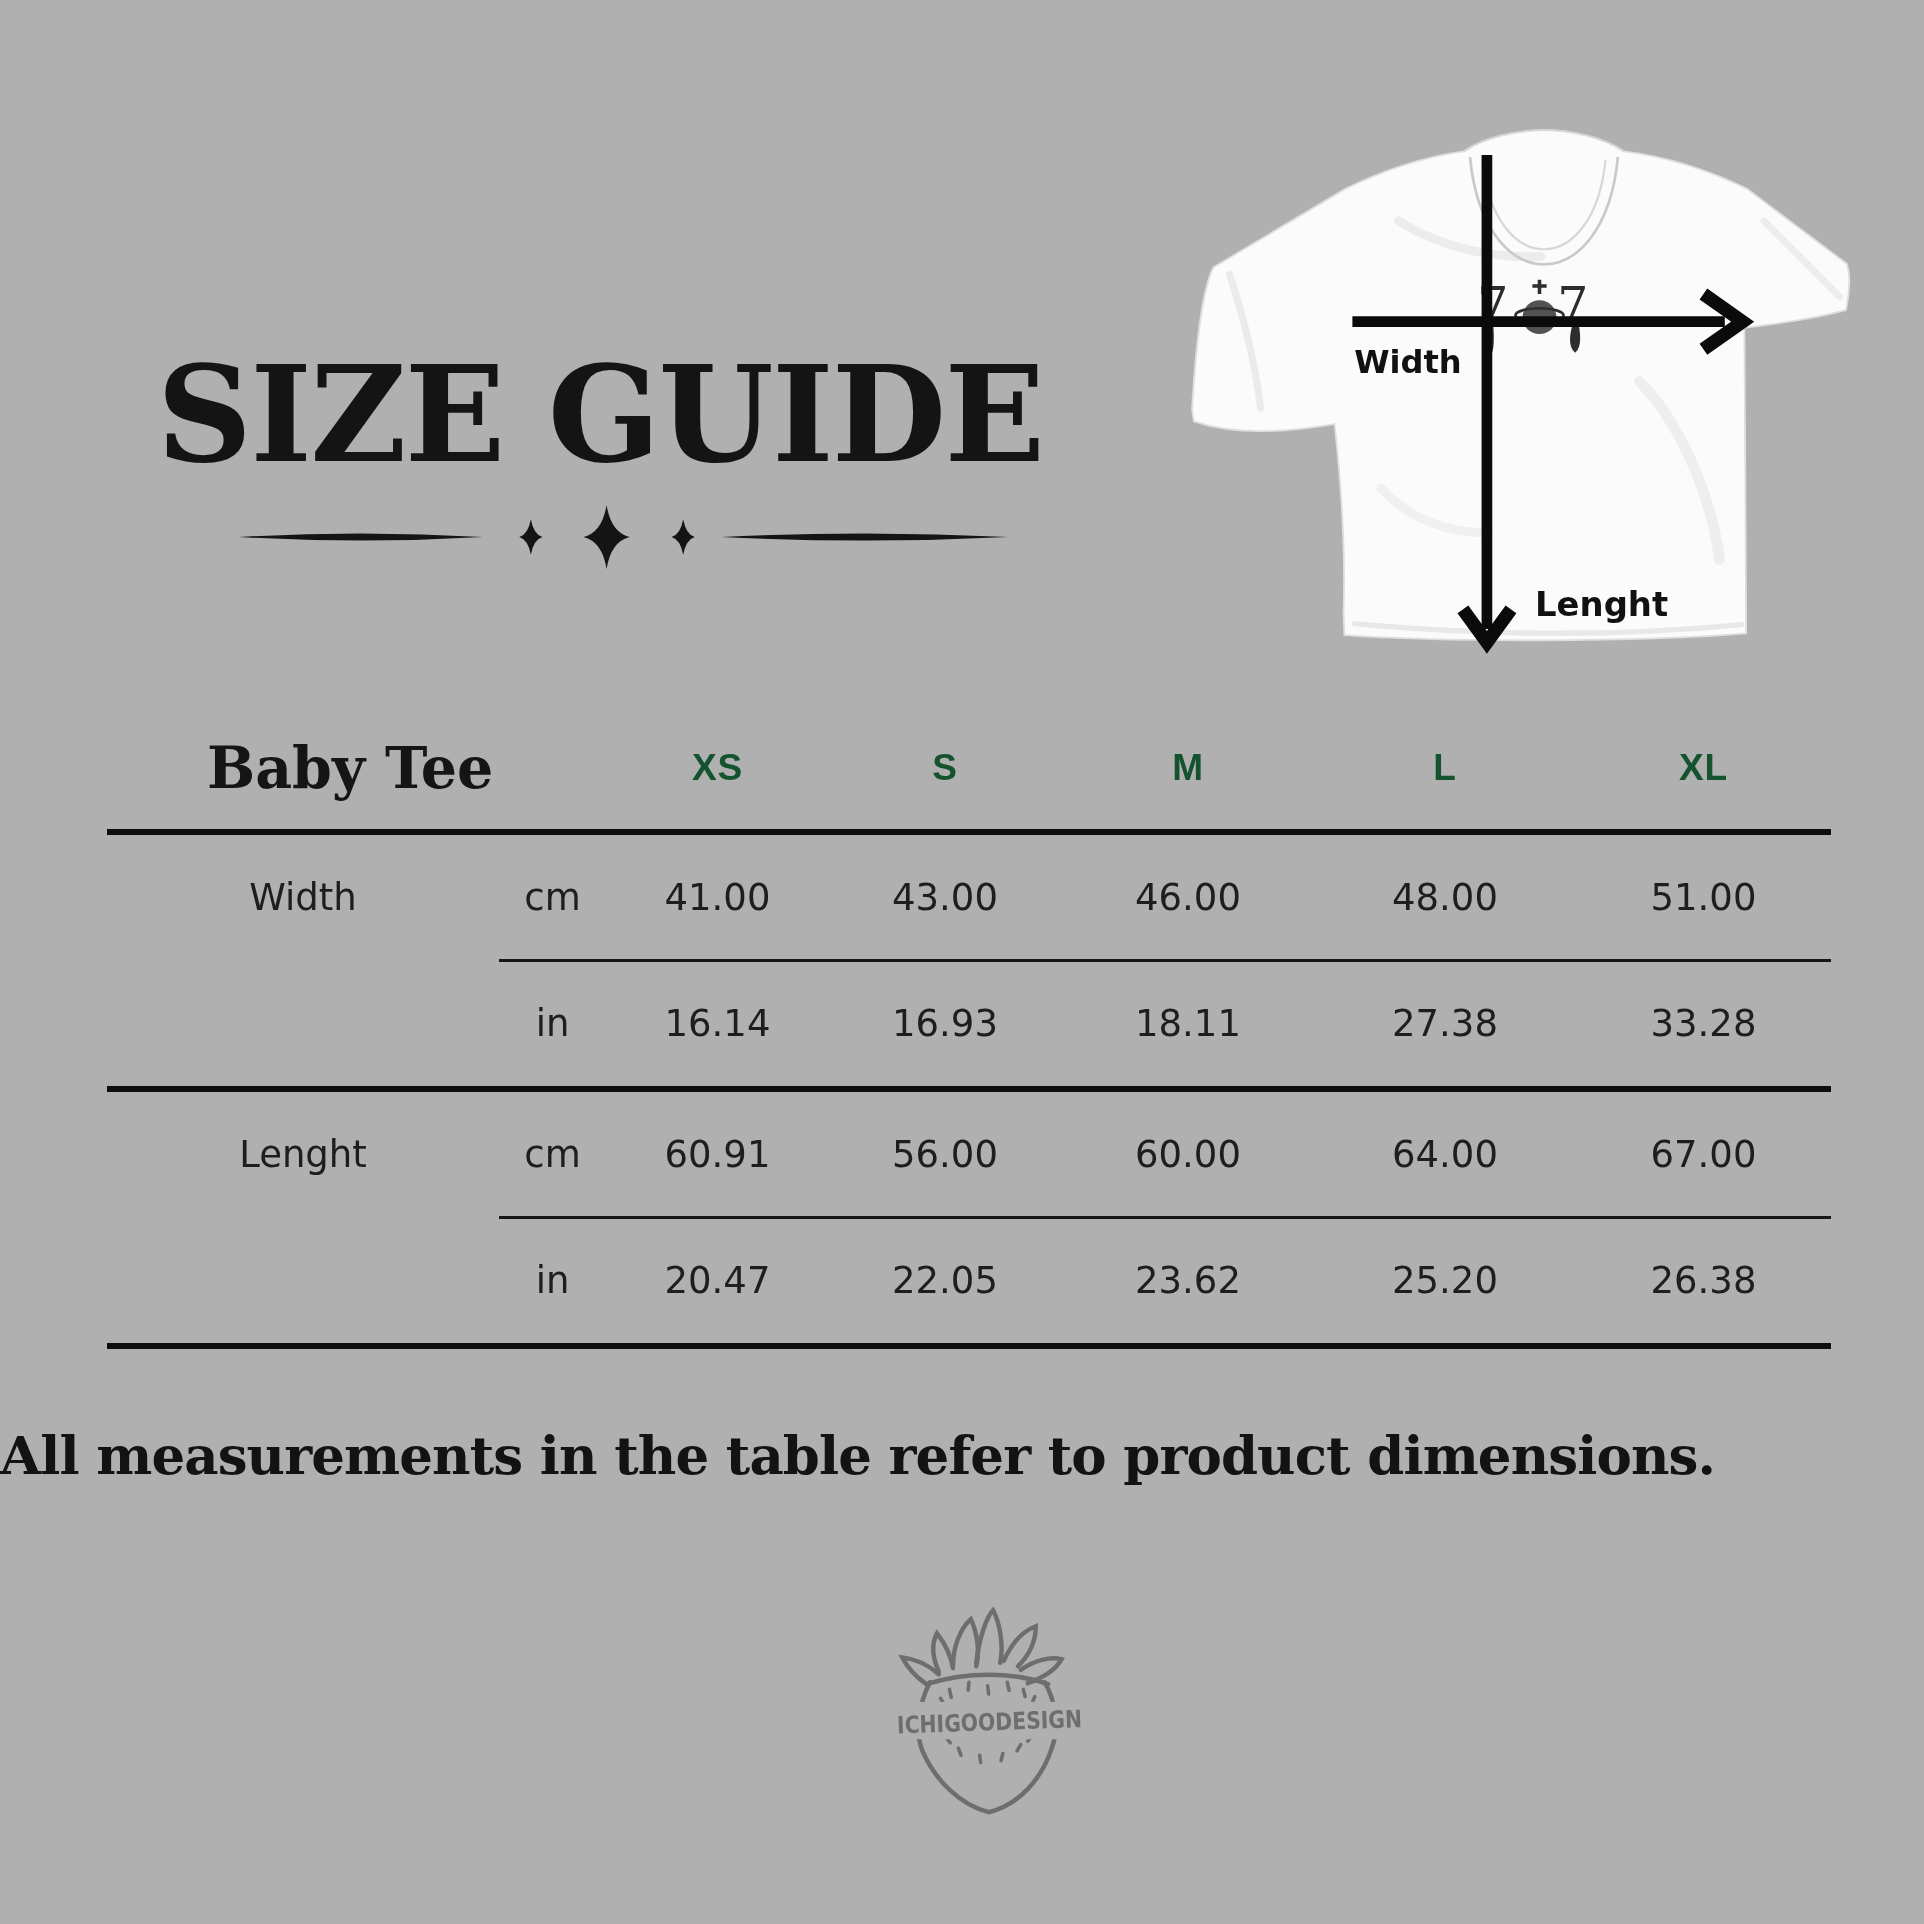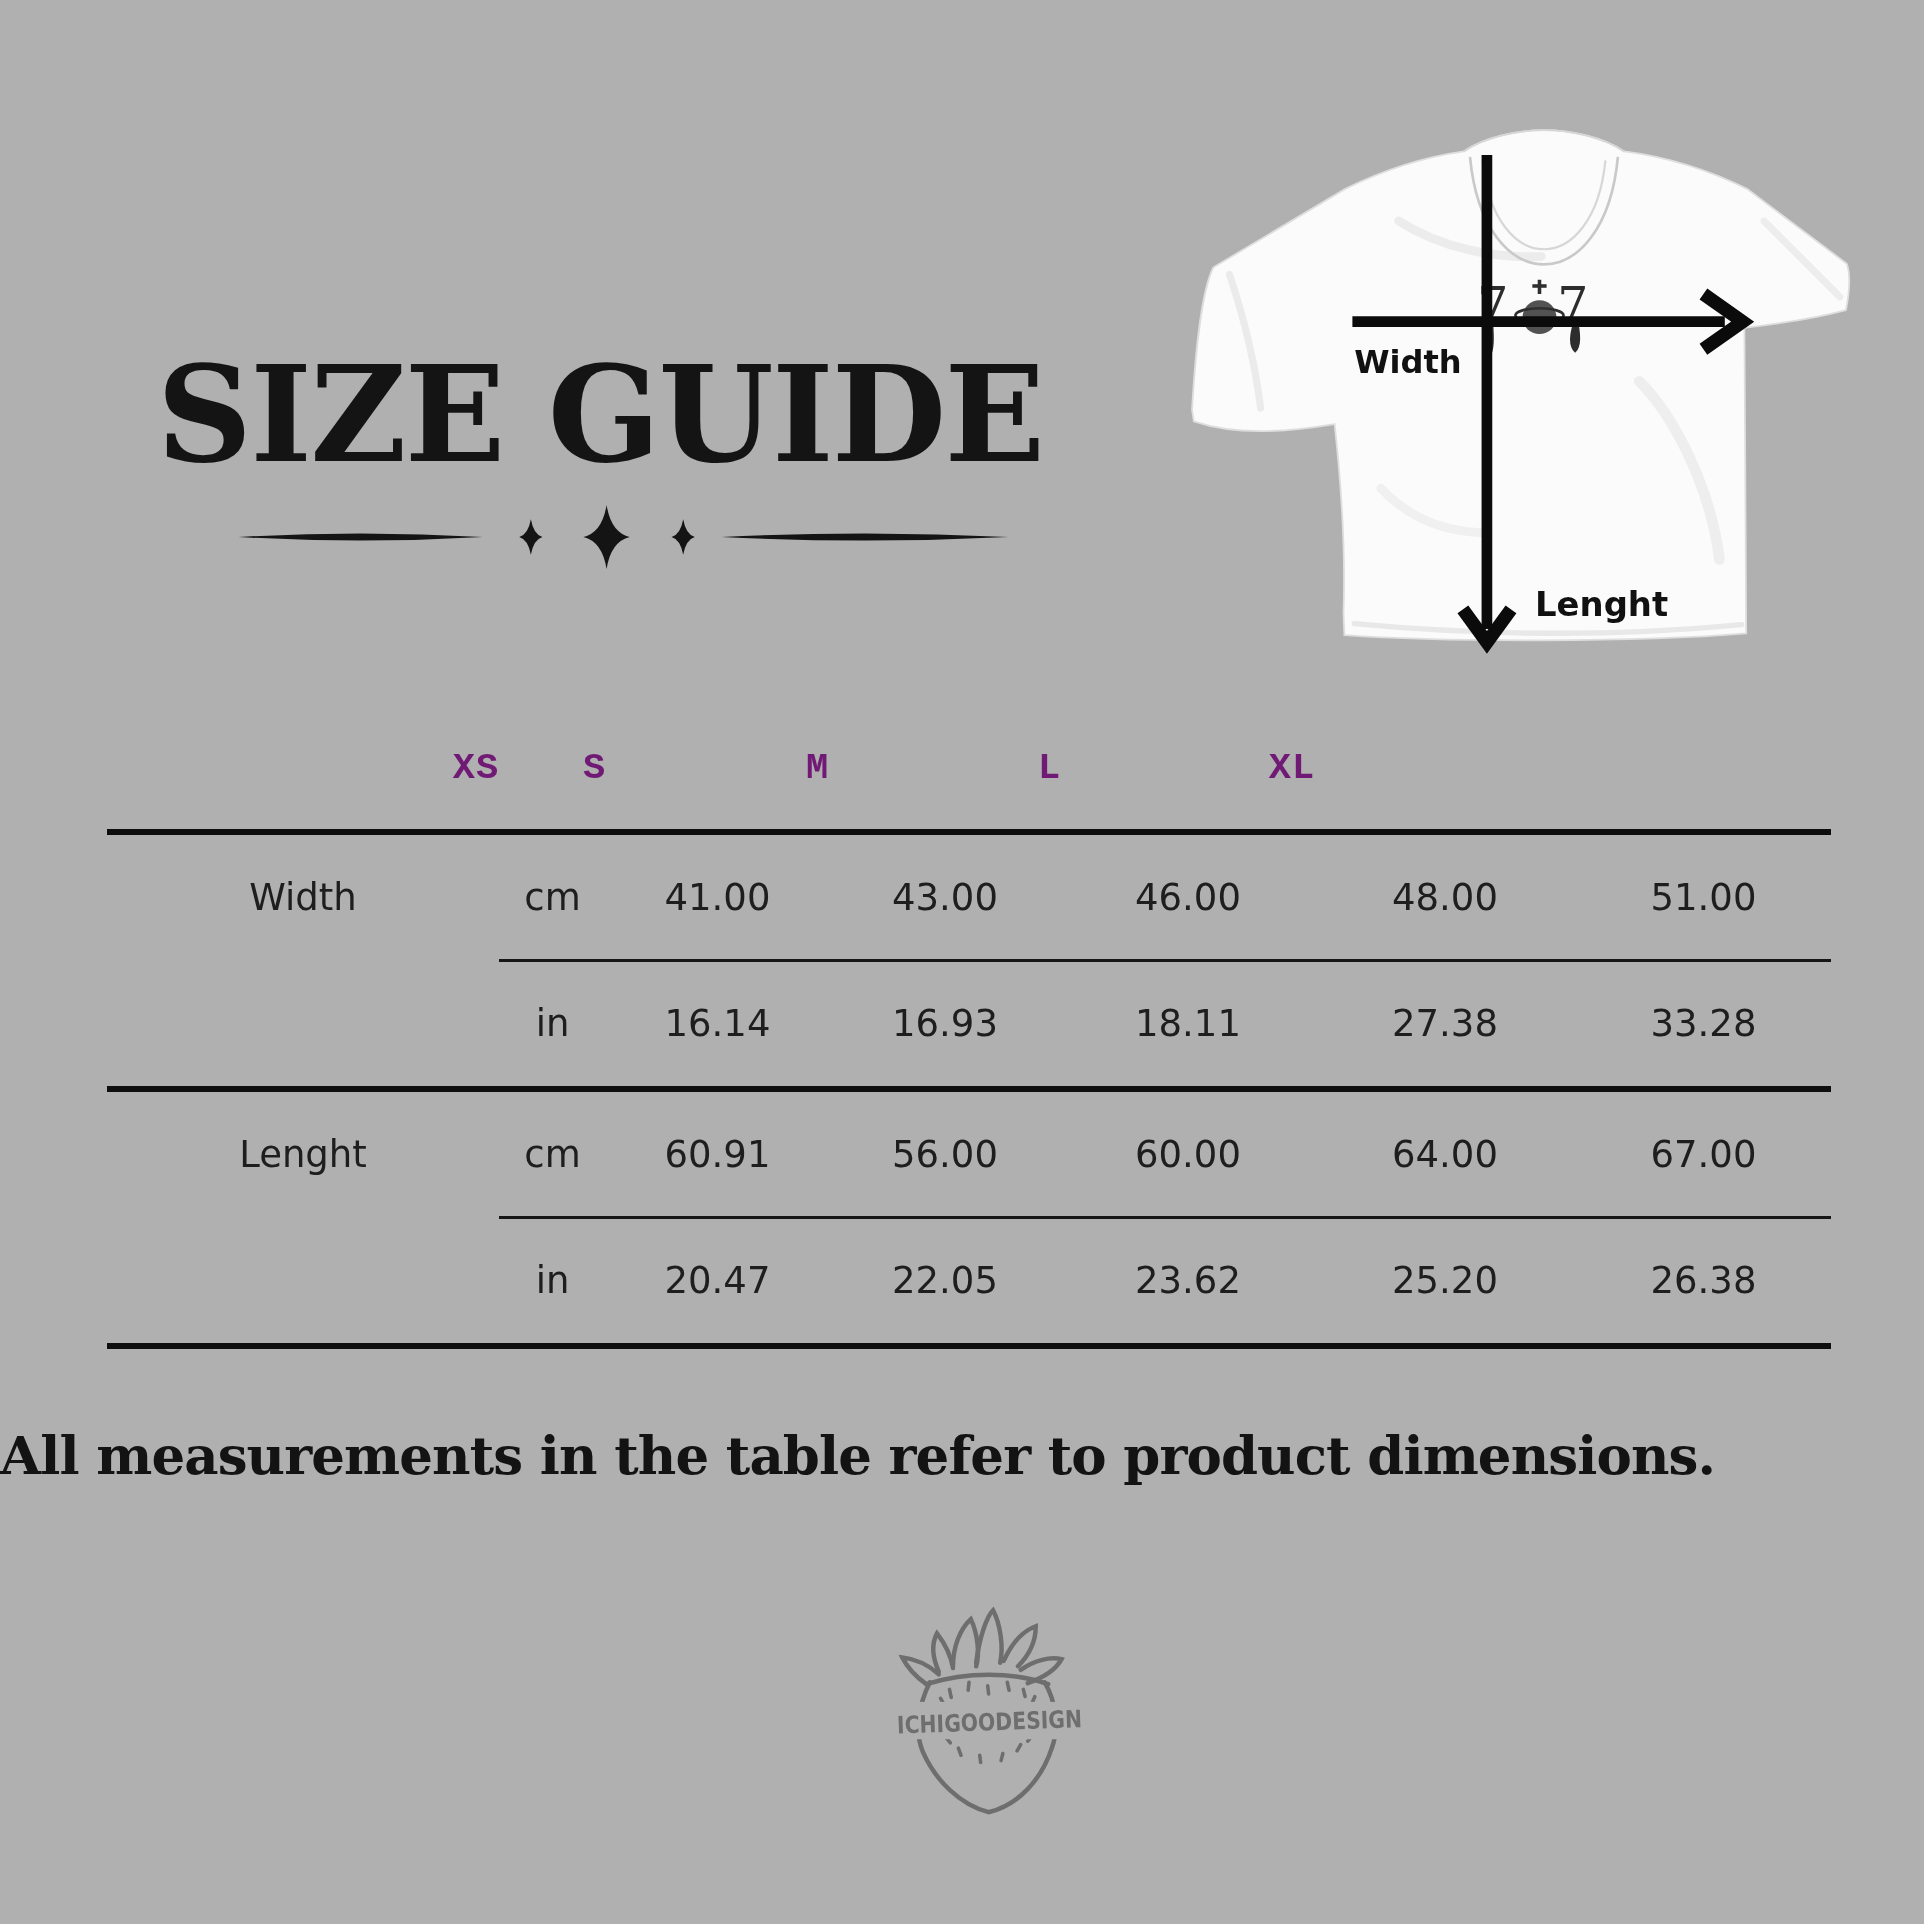--- a/index.html
+++ b/index.html
@@ -41,26 +41,26 @@
   .product{
     grid-column:1 / span 2;
     padding-left:100px;
     font-family:"DejaVu Serif",serif;
     font-weight:bold;
     font-size:57px;
     color:#151515;
     white-space:nowrap;
   }
   .szhead{
-    text-align:right;
-    font-family:Liberation Mono, monospace;
+    text-align:center;
+    font-family:Liberation Sans, sans-serif;
     font-weight:bold;
     font-size:37px;
     letter-spacing:0.9px;
-    color:#701a75;
+    color:#14532d;
   }
   .drow{height:124px;font-size:37px;color:#1e1e1e;}
   .dcell{text-align:center;white-space:nowrap;}
   .rule-thick{height:6.2px;background:#0e0e0e;}
   .rule-thin{height:2.7px;background:#161616;margin-left:392px;}
 
   
   .note{
     left:0;top:1424px;width:1925px;
     text-align:left;
@@ -142,20 +142,21 @@
   <g stroke="#0b0b0b" fill="none">
     <line x1="349" y1="46" x2="349" y2="578" stroke-width="12"></line>
     <path d="M322,556 L 349,593 L 376,556" stroke-width="15"></path>
   </g>
   <text x="200" y="291" font-family="DejaVu Sans, sans-serif" font-size="36" font-weight="bold" fill="#111">Width</text>
   <text x="403" y="563" font-family="DejaVu Sans, sans-serif" font-size="38" font-weight="bold" fill="#111">Lenght</text>
 </svg>
 
 <div class="abs size-table">
   <div class="trow thead">
+    <div class="product">Baby Tee</div>
     <div class="szhead">XS</div>
     <div class="szhead">S</div>
     <div class="szhead">M</div>
     <div class="szhead">L</div>
     <div class="szhead">XL</div>
   </div>
 
   <div class="rule-thick"></div>
 
   <div class="trow drow">

